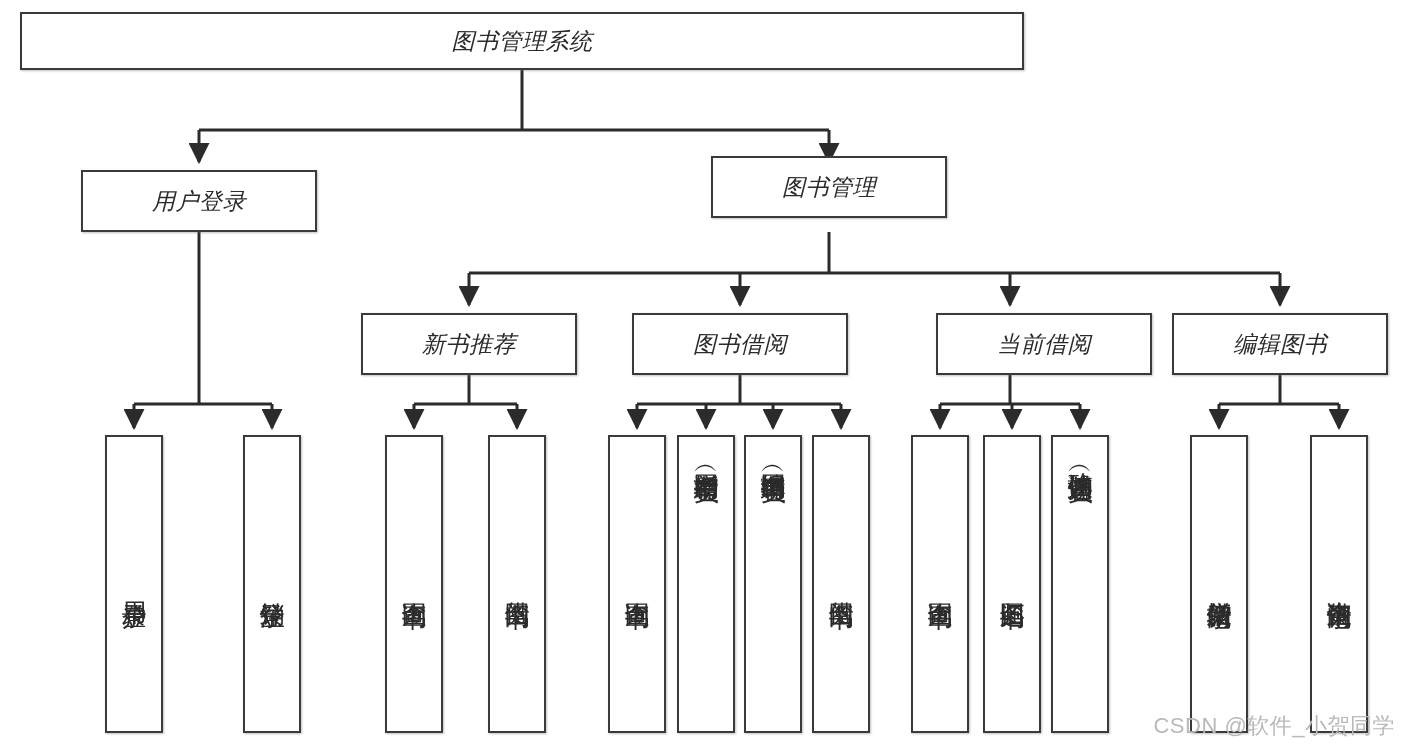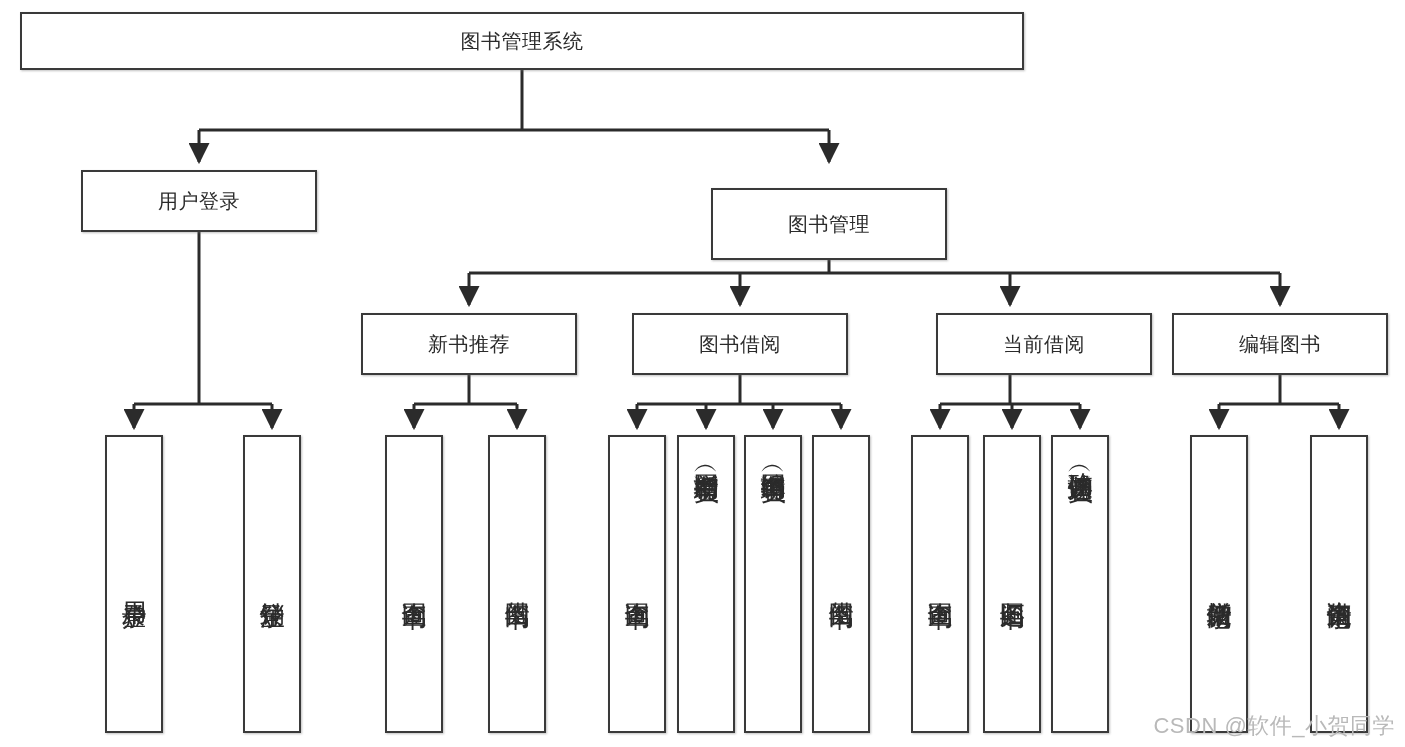--- a/index.html
+++ b/index.html
@@ -27,25 +27,26 @@
     background: #ffffff;
     border: 2.5px solid #3a3a3a;
     box-shadow: 1px 1px 2px rgba(120,120,120,0.45);
   }
   .node-h {
     display: flex;
     align-items: center;
     justify-content: center;
   }
   .node-h .node-label {
-    font-size: 20px;
+    font-size: 23px;
     color: #2b2b2b;
     letter-spacing: 0.5px;
     white-space: nowrap;
     line-height: 1;
+    font-style: italic;
   }
   .node-v {
     display: flex;
     align-items: flex-start;
     justify-content: center;
     padding-top: 16px;
   }
   .node-v.center-v {
     align-items: center;
     padding-top: 0;
@@ -133,21 +134,21 @@
     </g>
   </svg>
 
   <div class="node-box node-h" style="left:20px; top:12px; width:1004px; height:58px;">
     <span class="node-label">图书管理系统</span>
   </div>
 
   <div class="node-box node-h" style="left:81px; top:170px; width:236px; height:62px;">
     <span class="node-label">用户登录</span>
   </div>
-  <div class="node-box node-h" style="left:711px; top:188px; width:236px; height:72px;">
+  <div class="node-box node-h" style="left:711px; top:156px; width:236px; height:62px;">
     <span class="node-label">图书管理</span>
   </div>
 
   <div class="node-box node-h" style="left:632px; top:313px; width:216px; height:62px;">
     <span class="node-label">图书借阅</span>
   </div>
   <div class="node-box node-h" style="left:361px; top:313px; width:216px; height:62px;">
     <span class="node-label">新书推荐</span>
   </div>
   <div class="node-box node-h" style="left:902px; top:313px; width:216px; height:62px;margin-left:34px;">

